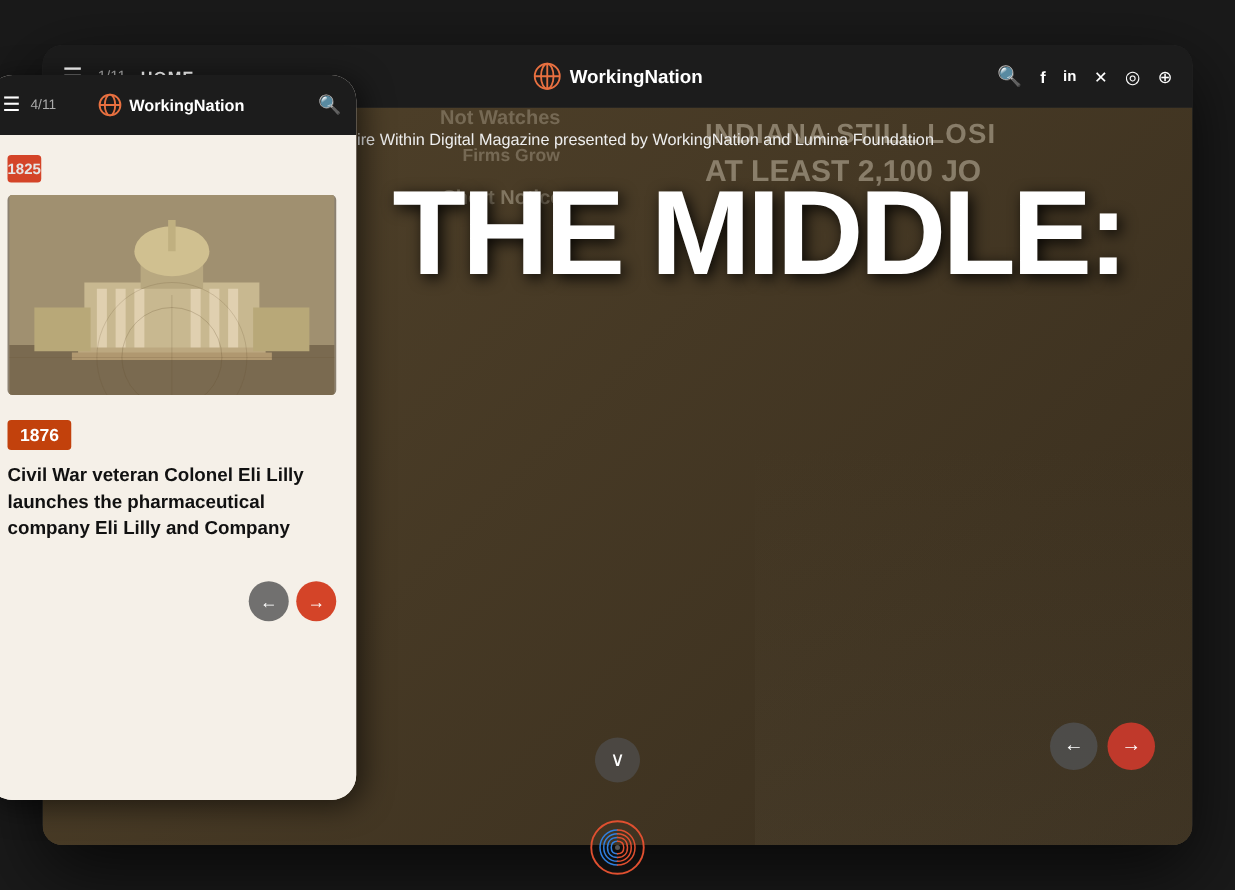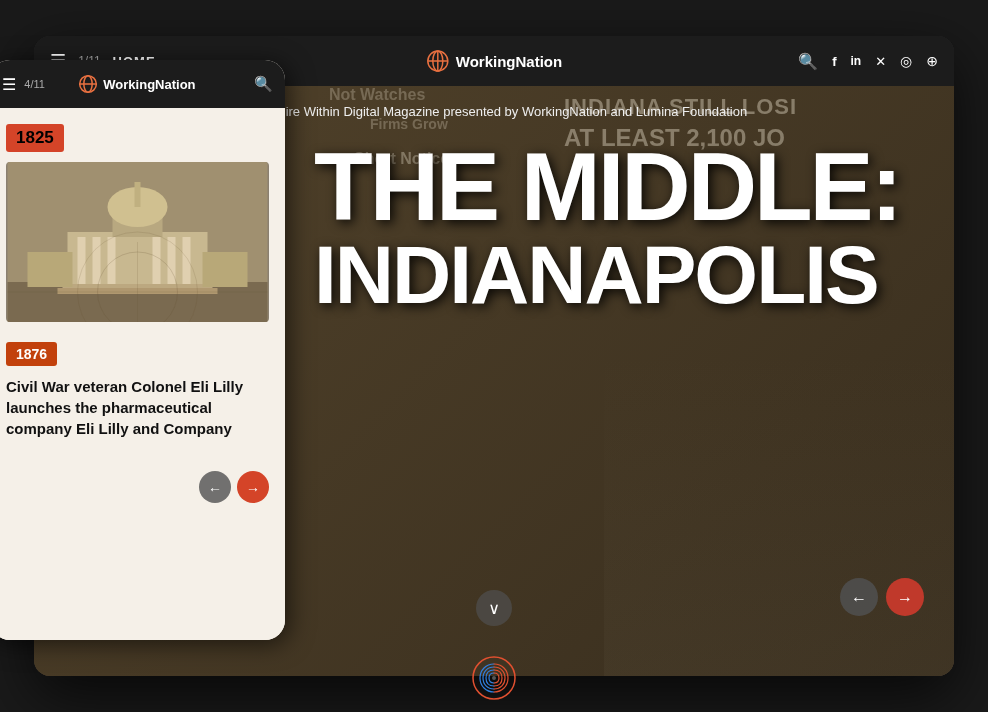--- a/index.html
+++ b/index.html
@@ -240,24 +240,24 @@
     .mobile-content {
       padding: 16px 16px 0;
       overflow-y: auto;
       height: calc(100% - 48px);
       background: #f5f0e8;
     }
 
     .year-badge {
       display: inline-block;
       background: #d44428;
-      color: #000000;
-      font-size: 17px;
-      font-weight: bold;
-      padding: 4px 10px;
+      color: #e5e5e5;
+      font-size: 12px;
+      font-weight: bold;
+      padding: 4px 0;
       border-radius: 3px;
       margin-bottom: 10px;
     }
 
     .event-title {
       font-size: 16px;
       font-weight: bold;
       color: #111;
       margin-bottom: 12px;
       line-height: 1.3;
@@ -374,33 +374,32 @@
   <div class="main-content">
 
     <div class="bg-overlay">
       <div class="newspaper-text-sim"></div>
 
       <div style="position:absolute; inset:0; background: linear-gradient(135deg, rgba(80,65,40,0.7) 0%, rgba(50,40,25,0.8) 100%);"></div>
 
       <div class="bg-news-text bg-news-1" style="top:26px; left:320px; font-size:16px; color:rgba(220,210,190,0.4);margin-top:38px;">Short Notice</div>
       <div class="bg-news-text" style="top:8px; left:530px; font-size:22px; color:rgba(220,210,190,0.45); font-weight:bold; letter-spacing:1px;">INDIANA STILL LOSI</div>
       <div class="bg-news-text" style="top:38px; left:530px; font-size:24px; color:rgba(220,210,190,0.45); font-weight:900;">AT LEAST 2,100 JO</div>
-      <div class="bg-news-text" style="top:0px; left:295px; font-size:16px; color:rgba(220,210,190,0.3);">Not Watches</div>
+      <div class="bg-news-text" style="top:0px; left:318px; font-size:16px; color:rgba(220,210,190,0.3);">Not Watches</div>
       <div class="bg-news-text" style="top:30px; left:336px; font-size:14px; color:rgba(220,210,190,0.3);">Firms Grow</div>
 
       <div style="position:absolute; right:0; bottom:0; width:350px; height:320px; opacity:0.25; z-index:1; background: linear-gradient(to top, rgba(100,90,70,0.6), transparent);"></div>
     </div>
 
     <div class="subtitle-bar">
       <span>An Inquire Within Digital Magazine presented by WorkingNation and Lumina Foundation</span>
     </div>
 
     <div style="position:absolute; left:280px; top:55px; z-index:2;">
       <div style="color:#fff; font-size:96px; font-weight:900; font-family:'Arial Black', Impact, sans-serif; line-height:0.95; text-transform:uppercase; letter-spacing:-3px; text-shadow: 3px 3px 12px rgba(0,0,0,0.9);">THE MIDDLE:</div>
-      <div style="color:#fff; font-size:82px; font-weight:900; font-family:'Arial Black', Impact, sans-serif; line-height:0.95; text-transform:uppercase; letter-spacing:-2px; text-shadow: 3px 3px 12px rgba(0,0,0,0.9); margin-top: 4px;">INDIANAPOLIS</div>
     </div>
 
     <div class="down-arrow">
       <span>∨</span>
     </div>
 
     <div class="nav-arrows">
       <button class="nav-arrow-btn">←</button>
       <button class="nav-arrow-btn" style="background:#c0392b;">→</button>
     </div>

